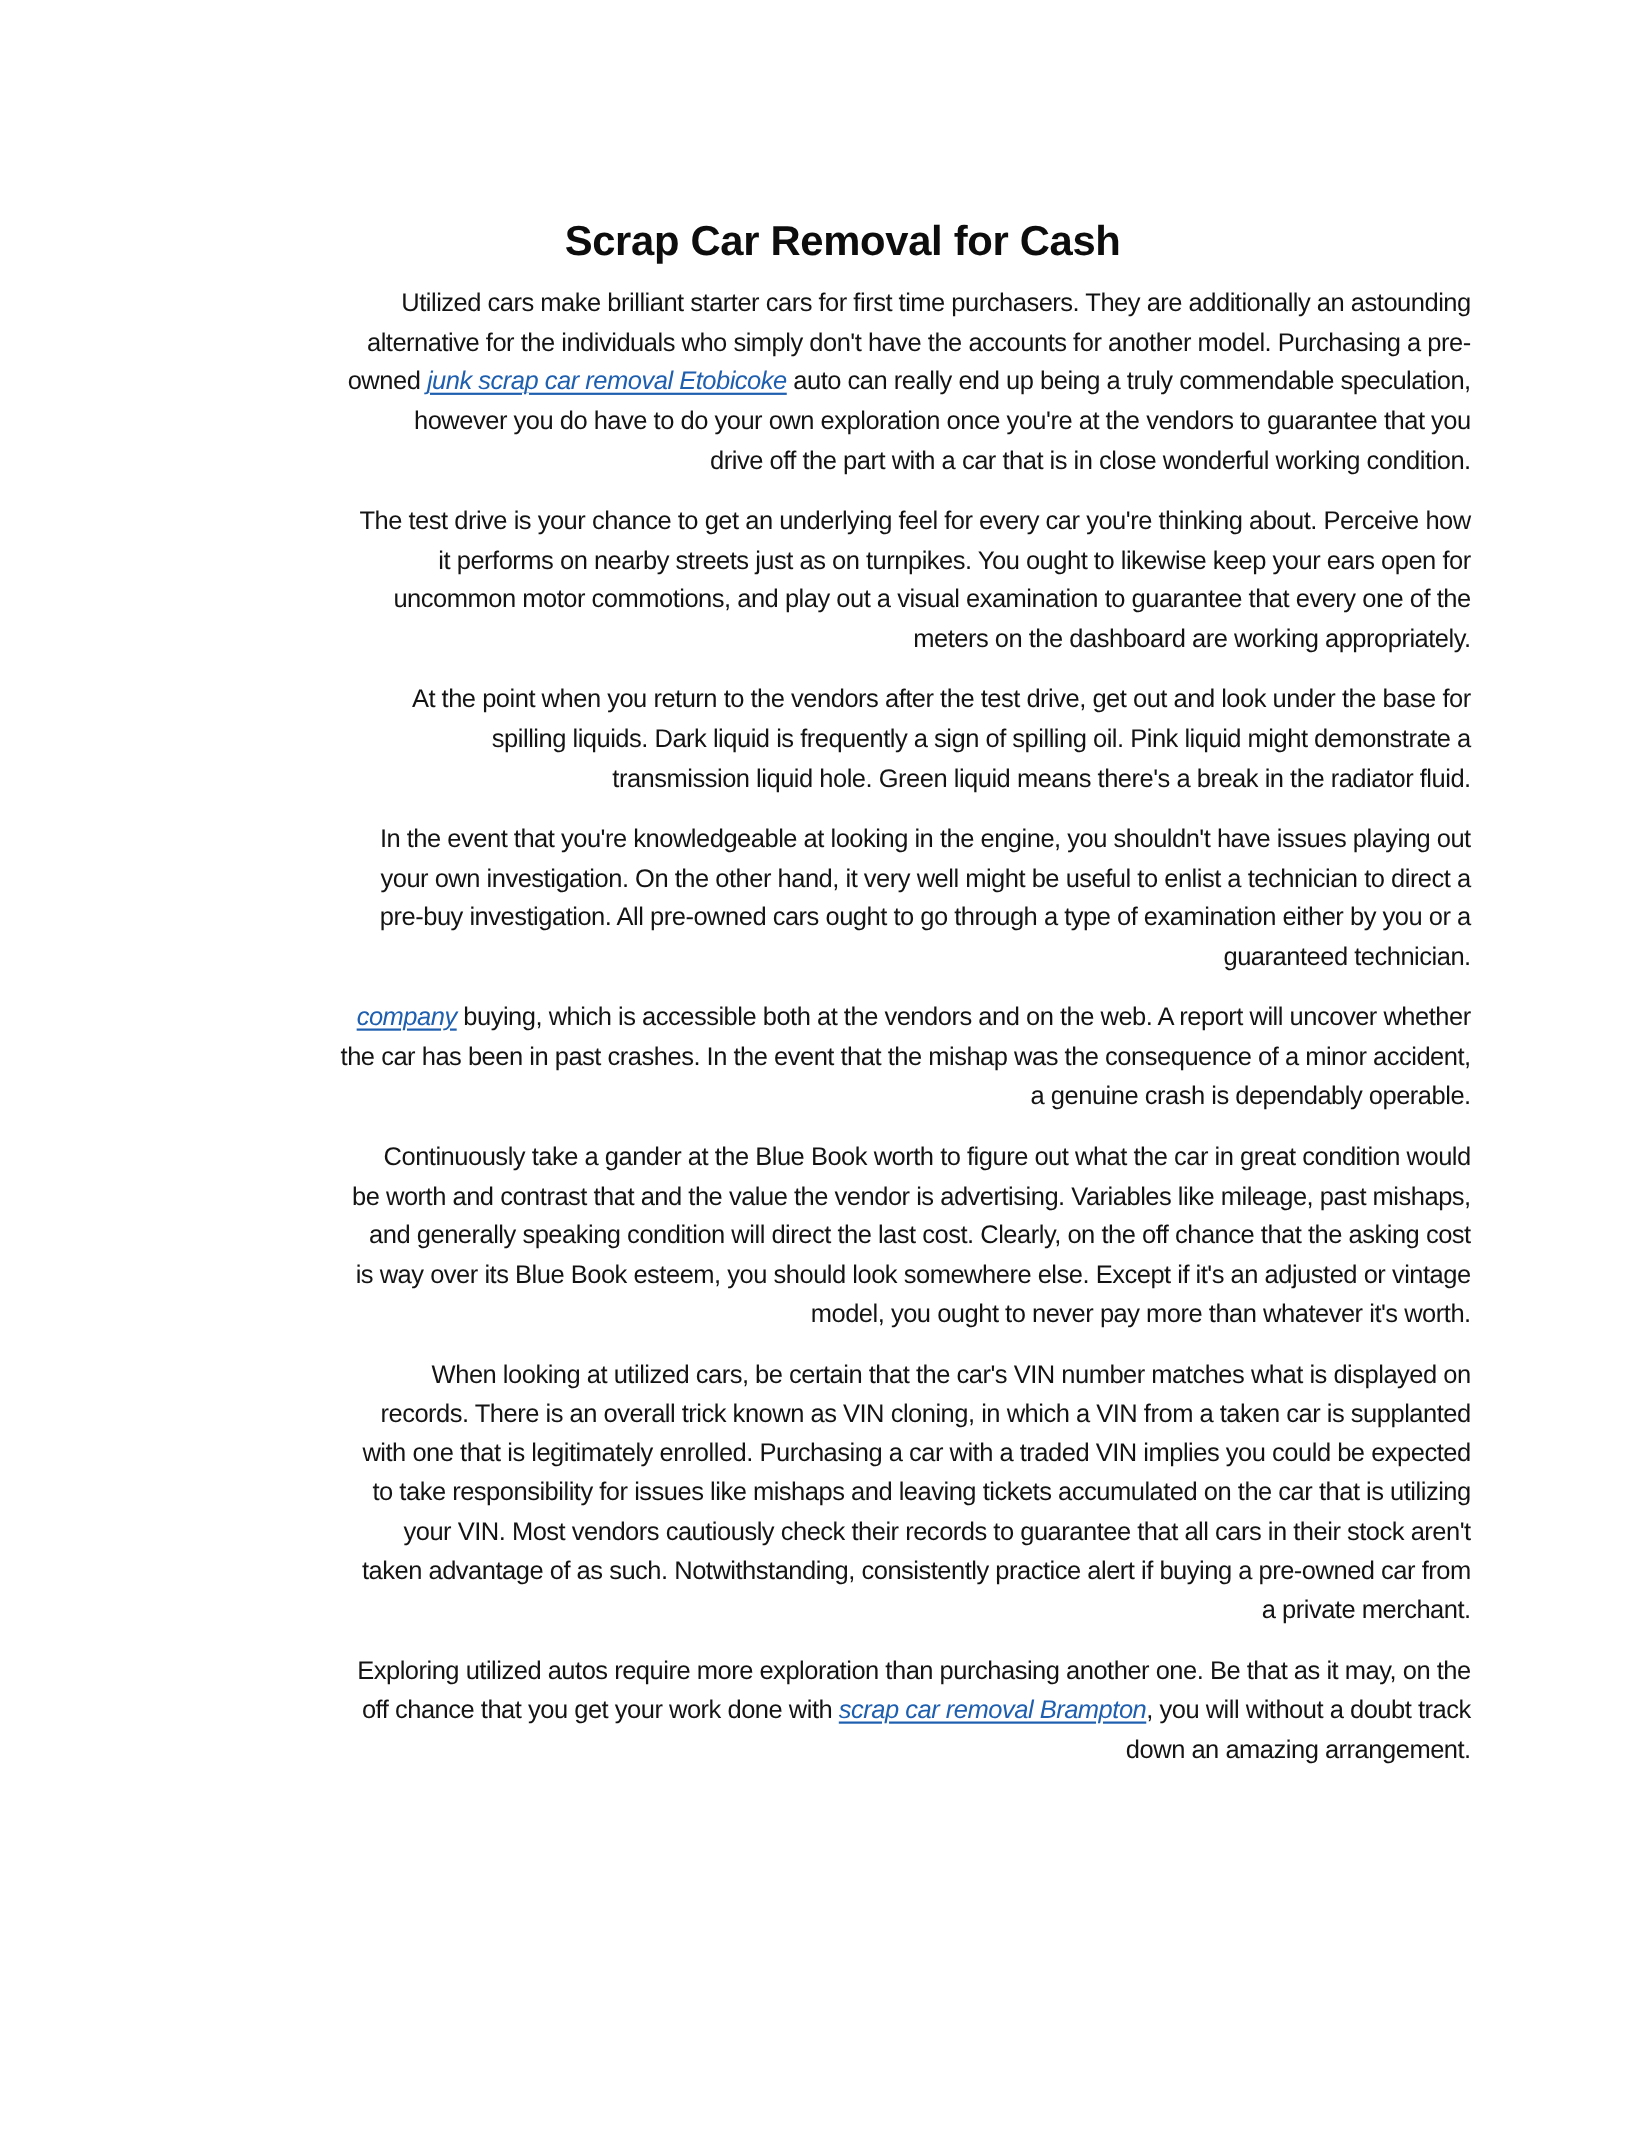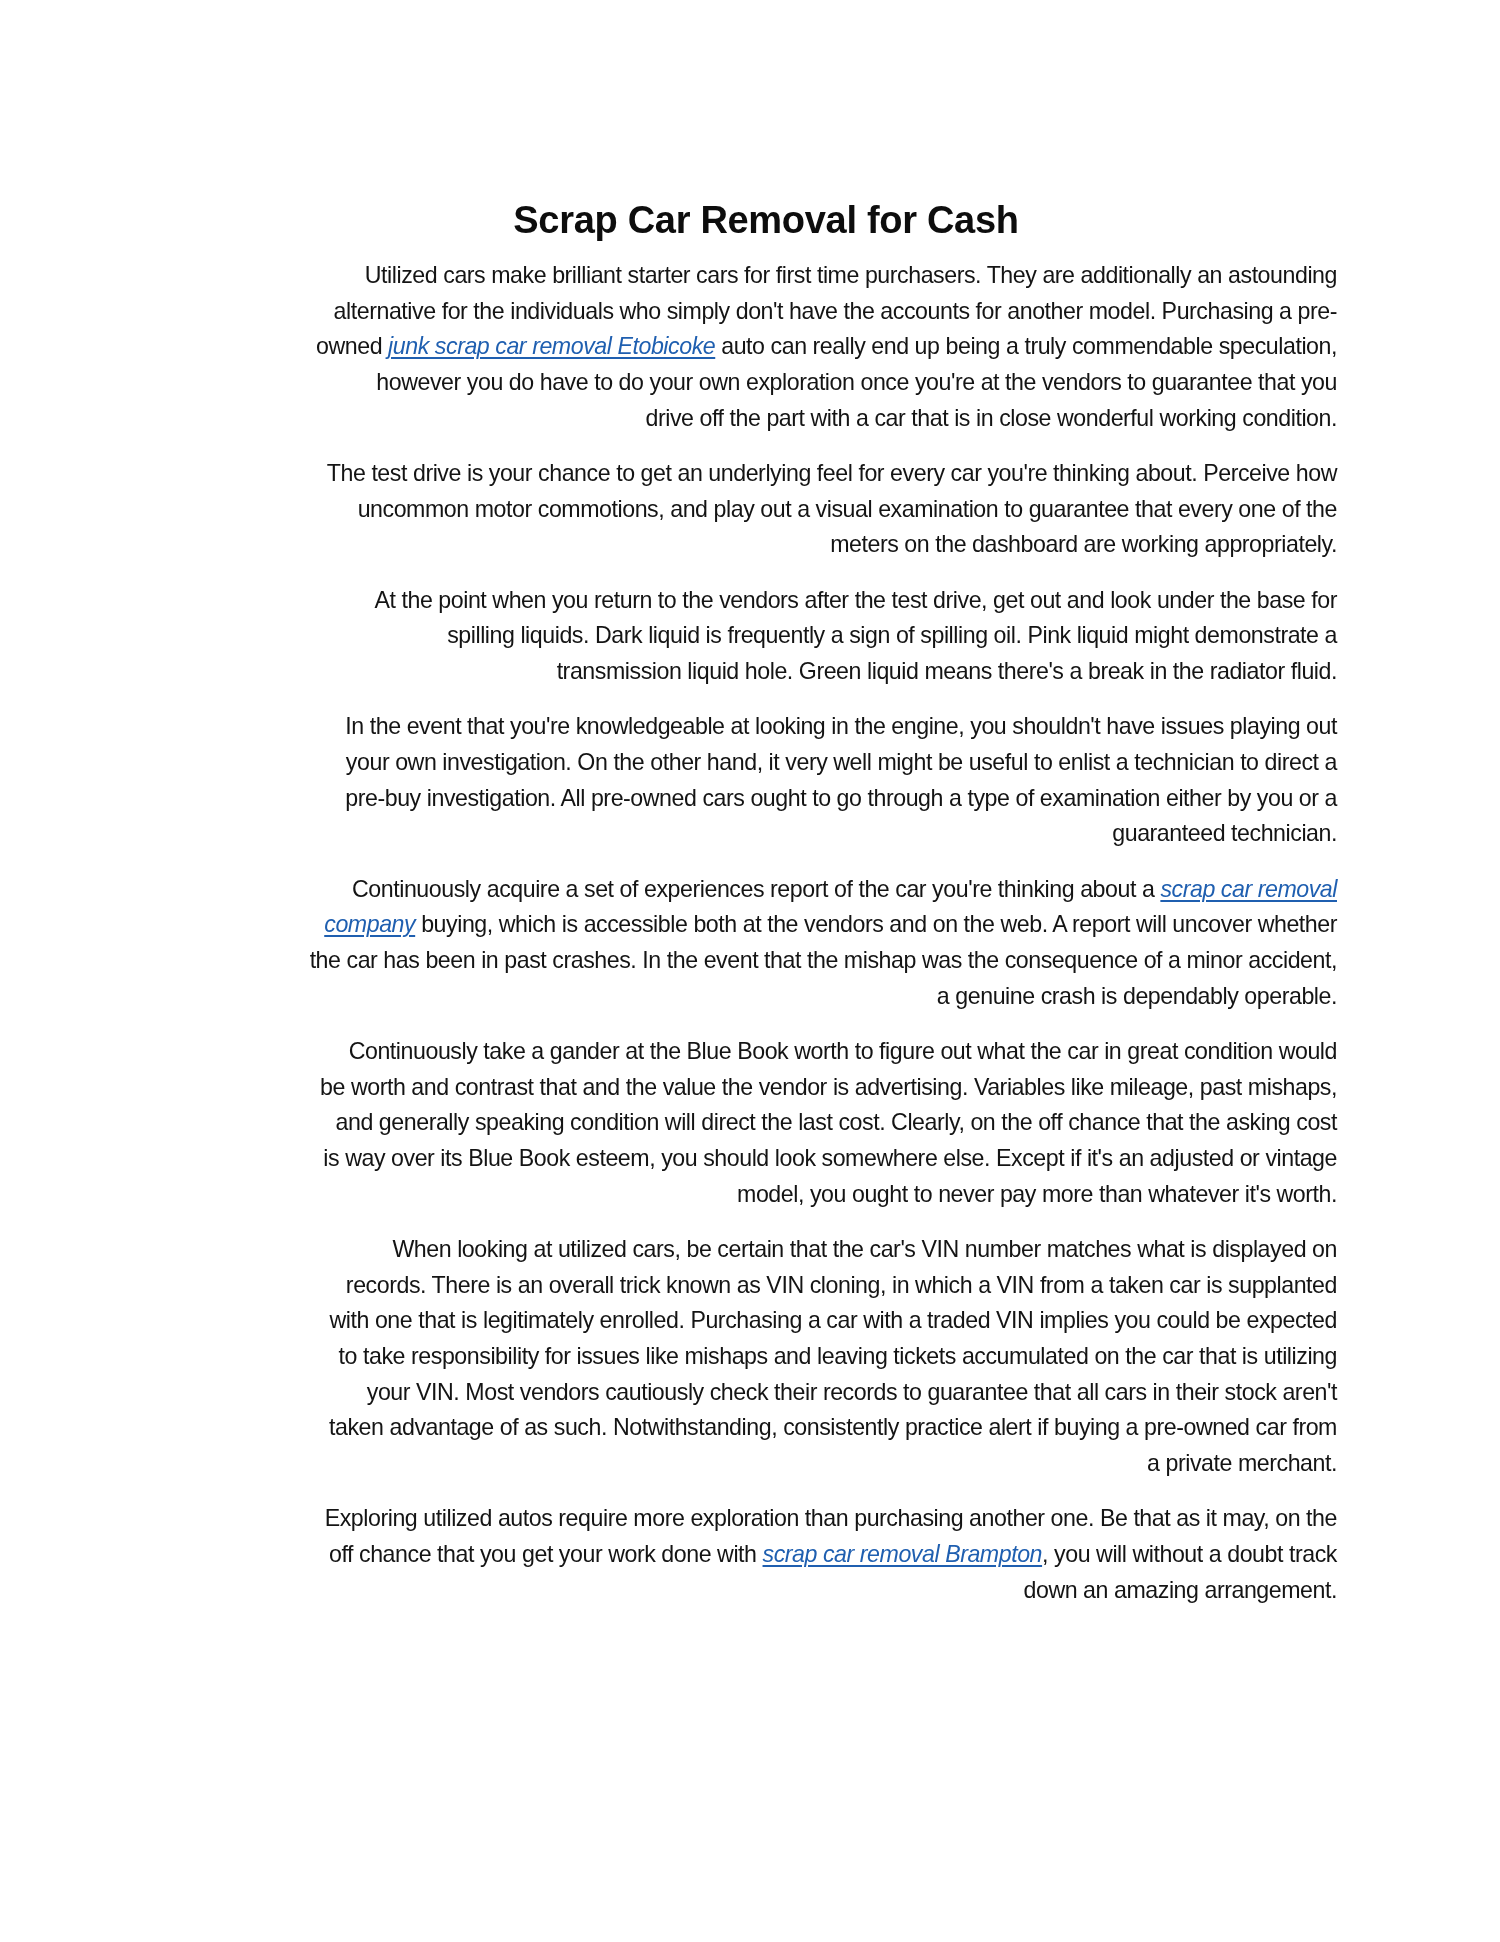--- a/index.html
+++ b/index.html
@@ -75,39 +75,39 @@
     <p class="para">
       <span class="line"><span>Utilized cars make brilliant starter cars for first time purchasers. They are additionally an astounding</span></span>
       <span class="line"><span>alternative for the individuals who simply don't have the accounts for another model. Purchasing a pre-</span></span>
       <span class="line"><span>owned </span><a class="link">junk scrap car removal Etobicoke</a><span> auto can really end up being a truly commendable speculation,</span></span>
       <span class="line"><span>however you do have to do your own exploration once you're at the vendors to guarantee that you</span></span>
       <span class="line"><span>drive off the part with a car that is in close wonderful working condition.</span></span>
     </p>
 
     <p class="para">
       <span class="line"><span>The test drive is your chance to get an underlying feel for every car you're thinking about. Perceive how</span></span>
+      <span class="line"><span>it performs on nearby streets just as on turnpikes. You ought to likewise keep your ears open for</span></span>
       <span class="line"><span>uncommon motor commotions, and play out a visual examination to guarantee that every one of the</span></span>
       <span class="line"><span>meters on the dashboard are working appropriately.</span></span>
     </p>
 
     <p class="para">
       <span class="line"><span>At the point when you return to the vendors after the test drive, get out and look under the base for</span></span>
       <span class="line"><span>spilling liquids. Dark liquid is frequently a sign of spilling oil. Pink liquid might demonstrate a</span></span>
       <span class="line"><span>transmission liquid hole. Green liquid means there's a break in the radiator fluid.</span></span>
     </p>
 
     <p class="para">
       <span class="line"><span>In the event that you're knowledgeable at looking in the engine, you shouldn't have issues playing out</span></span>
       <span class="line"><span>your own investigation. On the other hand, it very well might be useful to enlist a technician to direct a</span></span>
       <span class="line"><span>pre-buy investigation. All pre-owned cars ought to go through a type of examination either by you or a</span></span>
       <span class="line"><span>guaranteed technician.</span></span>
     </p>
 
     <p class="para">
-      <span class="line"><span>Continuously acquire a set of experiences report of the car you're thinking about a </span><a class="link">scrap car removal</a></span>
       <span class="line"><a class="link">company</a><span> buying, which is accessible both at the vendors and on the web. A report will uncover whether</span></span>
       <span class="line"><span>the car has been in past crashes. In the event that the mishap was the consequence of a minor accident,</span></span>
       <span class="line"><span>a genuine crash is dependably operable.</span></span>
     </p>
 
     <p class="para">
       <span class="line"><span>Continuously take a gander at the Blue Book worth to figure out what the car in great condition would</span></span>
       <span class="line"><span>be worth and contrast that and the value the vendor is advertising. Variables like mileage, past mishaps,</span></span>
       <span class="line"><span>and generally speaking condition will direct the last cost. Clearly, on the off chance that the asking cost</span></span>
       <span class="line"><span>is way over its Blue Book esteem, you should look somewhere else. Except if it's an adjusted or vintage</span></span>

